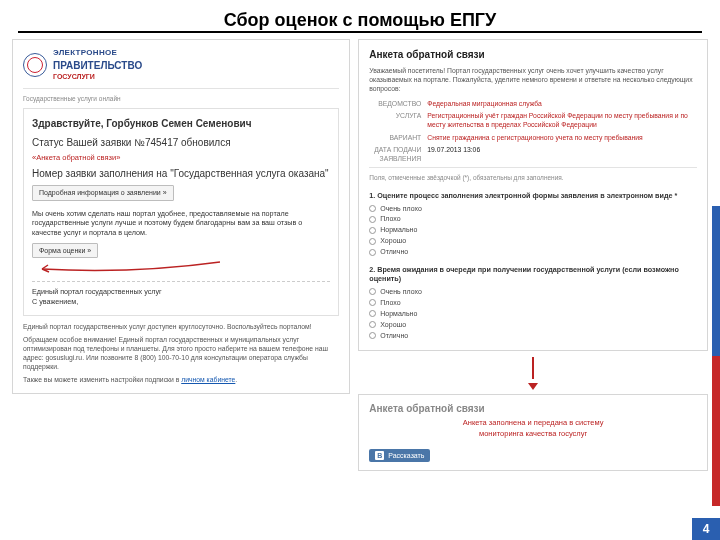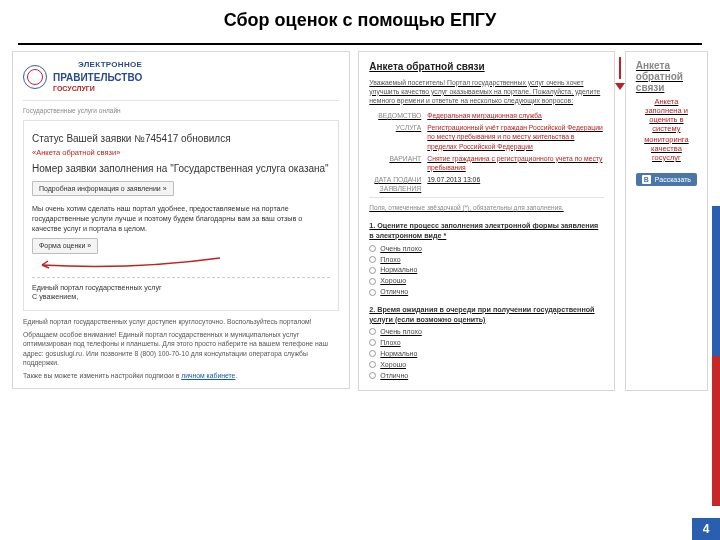--- a/index.html
+++ b/index.html
@@ -1,27 +1,27 @@
 <!DOCTYPE html>
 <html><head>
 <meta charset="utf-8">
 <style>
   * { box-sizing: border-box; margin: 0; padding: 0; }
   html, body { width: 720px; height: 540px; font-family: Arial, sans-serif; background: #fff; }
   .slide { position: relative; width: 720px; height: 540px; }
-  .title { text-align: center; font-size: 18px; font-weight: bold; padding: 10px 0 12px; }
+  .title { text-align: center; font-size: 18px; font-weight: bold; padding: 10px 0 0; }
   .title-underline { border-bottom: 2px solid #000; margin: 0 18px 6px; }
   .content { display: flex; padding: 0 12px; gap: 8px; }
   .col-left { width: 354px; }
-  .col-right { width: 366px; display: flex; flex-direction: row; text-decoration: underline; }
+  .col-right { width: 366px; display: flex; flex-direction: column; }
   .panel { border: 1px solid #d6d6d6; background: #fff; padding: 8px 10px; font-size: 7.2px; color: #333; line-height: 1.35; }
   .logo-row { display: flex; align-items: center; gap: 6px; margin-bottom: 6px; }
   .emblem { width: 24px; height: 24px; border: 1.5px solid #3a5b9a; border-radius: 50%; position: relative; }
   .emblem::after { content: ""; position: absolute; inset: 3px; border: 1px solid #c23; border-radius: 50%; }
-  .brand-text .l1 { font-size: 8px; color: #2a4a8a; font-weight: bold; letter-spacing: .3px; text-align: right; }
+  .brand-text .l1 { font-size: 8px; color: #2a4a8a; font-weight: bold; letter-spacing: .3px; }
   .brand-text .l2 { font-size: 10px; color: #2a4a8a; font-weight: bold; }
   .brand-text .l3 { font-size: 7px; color: #b22; font-weight: bold; }
   .sep { border-top: 1px solid #e3e3e3; margin: 4px 0 6px; }
   .tiny-grey { font-size: 6.5px; color: #8a8a8a; }
   .inner-box { border: 1px solid #e0e0e0; padding: 8px; margin: 4px 0 6px; }
   .greet { font-size: 10px; font-weight: bold; margin-bottom: 6px; }
   .status { font-size: 10px; margin: 3px 0; }
   .quote { color: #b22; font-size: 7.5px; margin-bottom: 4px; }
   .btn { display: inline-block; border: 1px solid #bdbdbd; background: #f4f4f4; padding: 2px 6px; font-size: 7px; color: #333; border-radius: 1px; margin: 2px 0; }
   .link { color: #1558b0; text-decoration: underline; }
@@ -68,20 +68,24 @@
           <div class="brand-text">
             <div class="l1">ЭЛЕКТРОННОЕ</div>
             <div class="l2">ПРАВИТЕЛЬСТВО</div>
             <div class="l3">ГОСУСЛУГИ</div>
           </div>
         </div>
         <div class="sep"></div>
         <div class="tiny-grey">Государственные услуги онлайн</div>
 
         <div class="inner-box">
+          <div class="greet">
+            <span>Здравствуйте,</span>
+            <span>Горбунков Семен Семенович</span>
+          </div>
           <div class="status">Статус Вашей заявки №745417 обновился</div>
           <div class="quote">«Анкета обратной связи»</div>
           <div class="status">Номер заявки заполнения на "Государственная услуга оказана"</div>
           <span class="btn">Подробная информация о заявлении »</span>
 
           <div style="height:6px"></div>
           <div>Мы очень хотим сделать наш портал удобнее, предоставляемые на портале государственные услуги лучше и поэтому будем благодарны вам за ваш отзыв о качестве услуг и портала в целом.</div>
           <div style="height:3px"></div>
           <span class="btn">Форма оценки »</span>
           <div class="arrow-red">
@@ -173,21 +177,21 @@
             <span>Отлично</span>
           </div>
       </div>
 
       <div class="down-arrow">
         <div class="shaft"></div><div class="head"></div>
       </div>
 
       <div class="panel2">
         <div class="h2r" style="color:#888">Анкета обратной связи</div>
-        <div class="success">Анкета заполнена и оценить в систему</div>
+        <div class="success">Анкета заполнена и передана в систему</div>
         <div class="success" style="margin-top:-4px">мониторинга качества госуслуг</div>
         <span class="vk-btn">
           <span class="vk-icon">B</span>
           <span>Рассказать</span>
         </span>
       </div>
     </div>
   </div>
 
   <div class="right-stripes">

